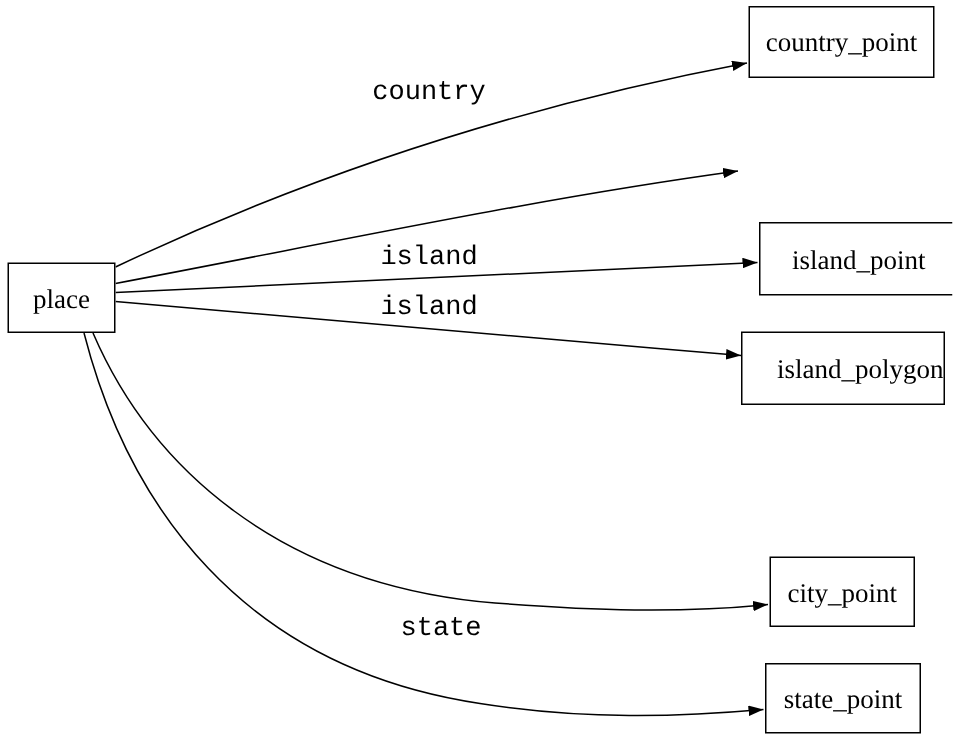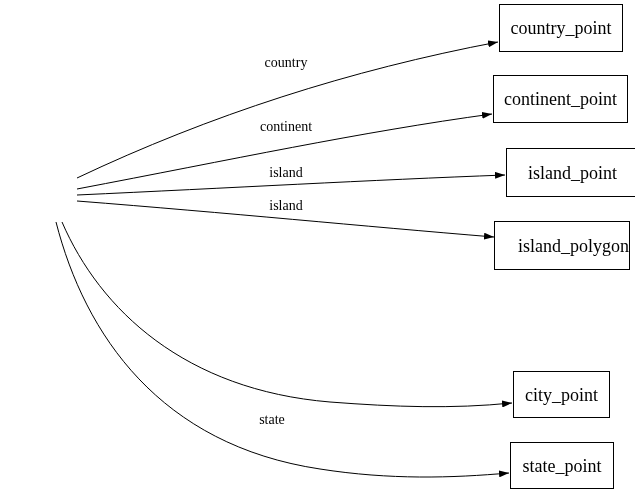--- a/index.html
+++ b/index.html
@@ -34,24 +34,25 @@
     display: flex;
     align-items: center;
     justify-content: center;
     font-size: 18px;
     line-height: 1;
     white-space: nowrap;
   }
   .elabel {
     position: absolute;
     transform: translate(-50%, -50%);
-    font-size: 14px;
+    font-size: 18px;
     line-height: 19.6px;
     text-align: left;
     white-space: pre-line;
+    font-family: Liberation Mono, monospace;
   }
 </style>
 </head>
 <body>
 
 <div class="canvas">
 
   <svg class="edges-layer" width="635" height="496" viewBox="0 0 635 496">
     <defs>
       <marker id="arrow" markerWidth="10" markerHeight="7" refX="10" refY="3.5" orient="auto" markerUnits="userSpaceOnUse">
@@ -59,49 +60,48 @@
       </marker>
     </defs>
     <path class="edge" marker-end="url(#arrow)" d="M77,178 C210,115 350,70 498,42"></path>
     <path class="edge" marker-end="url(#arrow)" d="M77,189 C230,160 360,132 492,114"></path>
     <path class="edge" marker-end="url(#arrow)" d="M77,195 C230,188 370,180 505,175"></path>
     <path class="edge" marker-end="url(#arrow)" d="M77,201 C230,213 360,226 494,237"></path>
     <path class="edge" marker-end="url(#arrow)" d="M62,222 C100,310 185,390 330,402 C395,407 452,409 512,403"></path>
     <path class="edge" marker-end="url(#arrow)" d="M56,222 C85,335 160,445 320,469 C390,480 452,478 509,473"></path>
   </svg>
 
+  <div class="node" style="left:5px; top:175px; width:72px; height:47px;">
+    <span>place</span>
+  </div>
 
   <div class="node" style="left:499px; top:4px; width:124px; height:48px;">
     <span>country_point</span>
   </div>
 
-  <div class="node" style="left:493px; top:75px; width:135px; height:48px;">
-    <span>continent_point</span>
-  </div>
 
   <div class="node" style="left:506px; top:148px; width:133px; height:49px;">
     <span>island_point</span>
   </div>
 
   <div class="node" style="left:494px; top:221px; width:136px; height:49px;justify-content:flex-end;">
     <span>island_polygon</span>
   </div>
 
   <div class="node" style="left:513px; top:371px; width:97px; height:47px;">
     <span>city_point</span>
   </div>
 
   <div class="node" style="left:510px; top:442px; width:104px; height:47px;">
     <span>state_point</span>
   </div>
 
   <div class="elabel" style="left:286px; top:63px;">country</div>
 
-  <div class="elabel" style="left:286px; top:127px;">continent</div>
 
   <div class="elabel" style="left:286px; top:173px;">island</div>
 
   <div class="elabel" style="left:286px; top:206px;">island</div>
 
 
-  <div class="elabel" style="left:272px; top:420px;">state</div>
+  <div class="elabel" style="left:294px; top:420px;">state</div>
 
 </div>
 
 </body></html>

